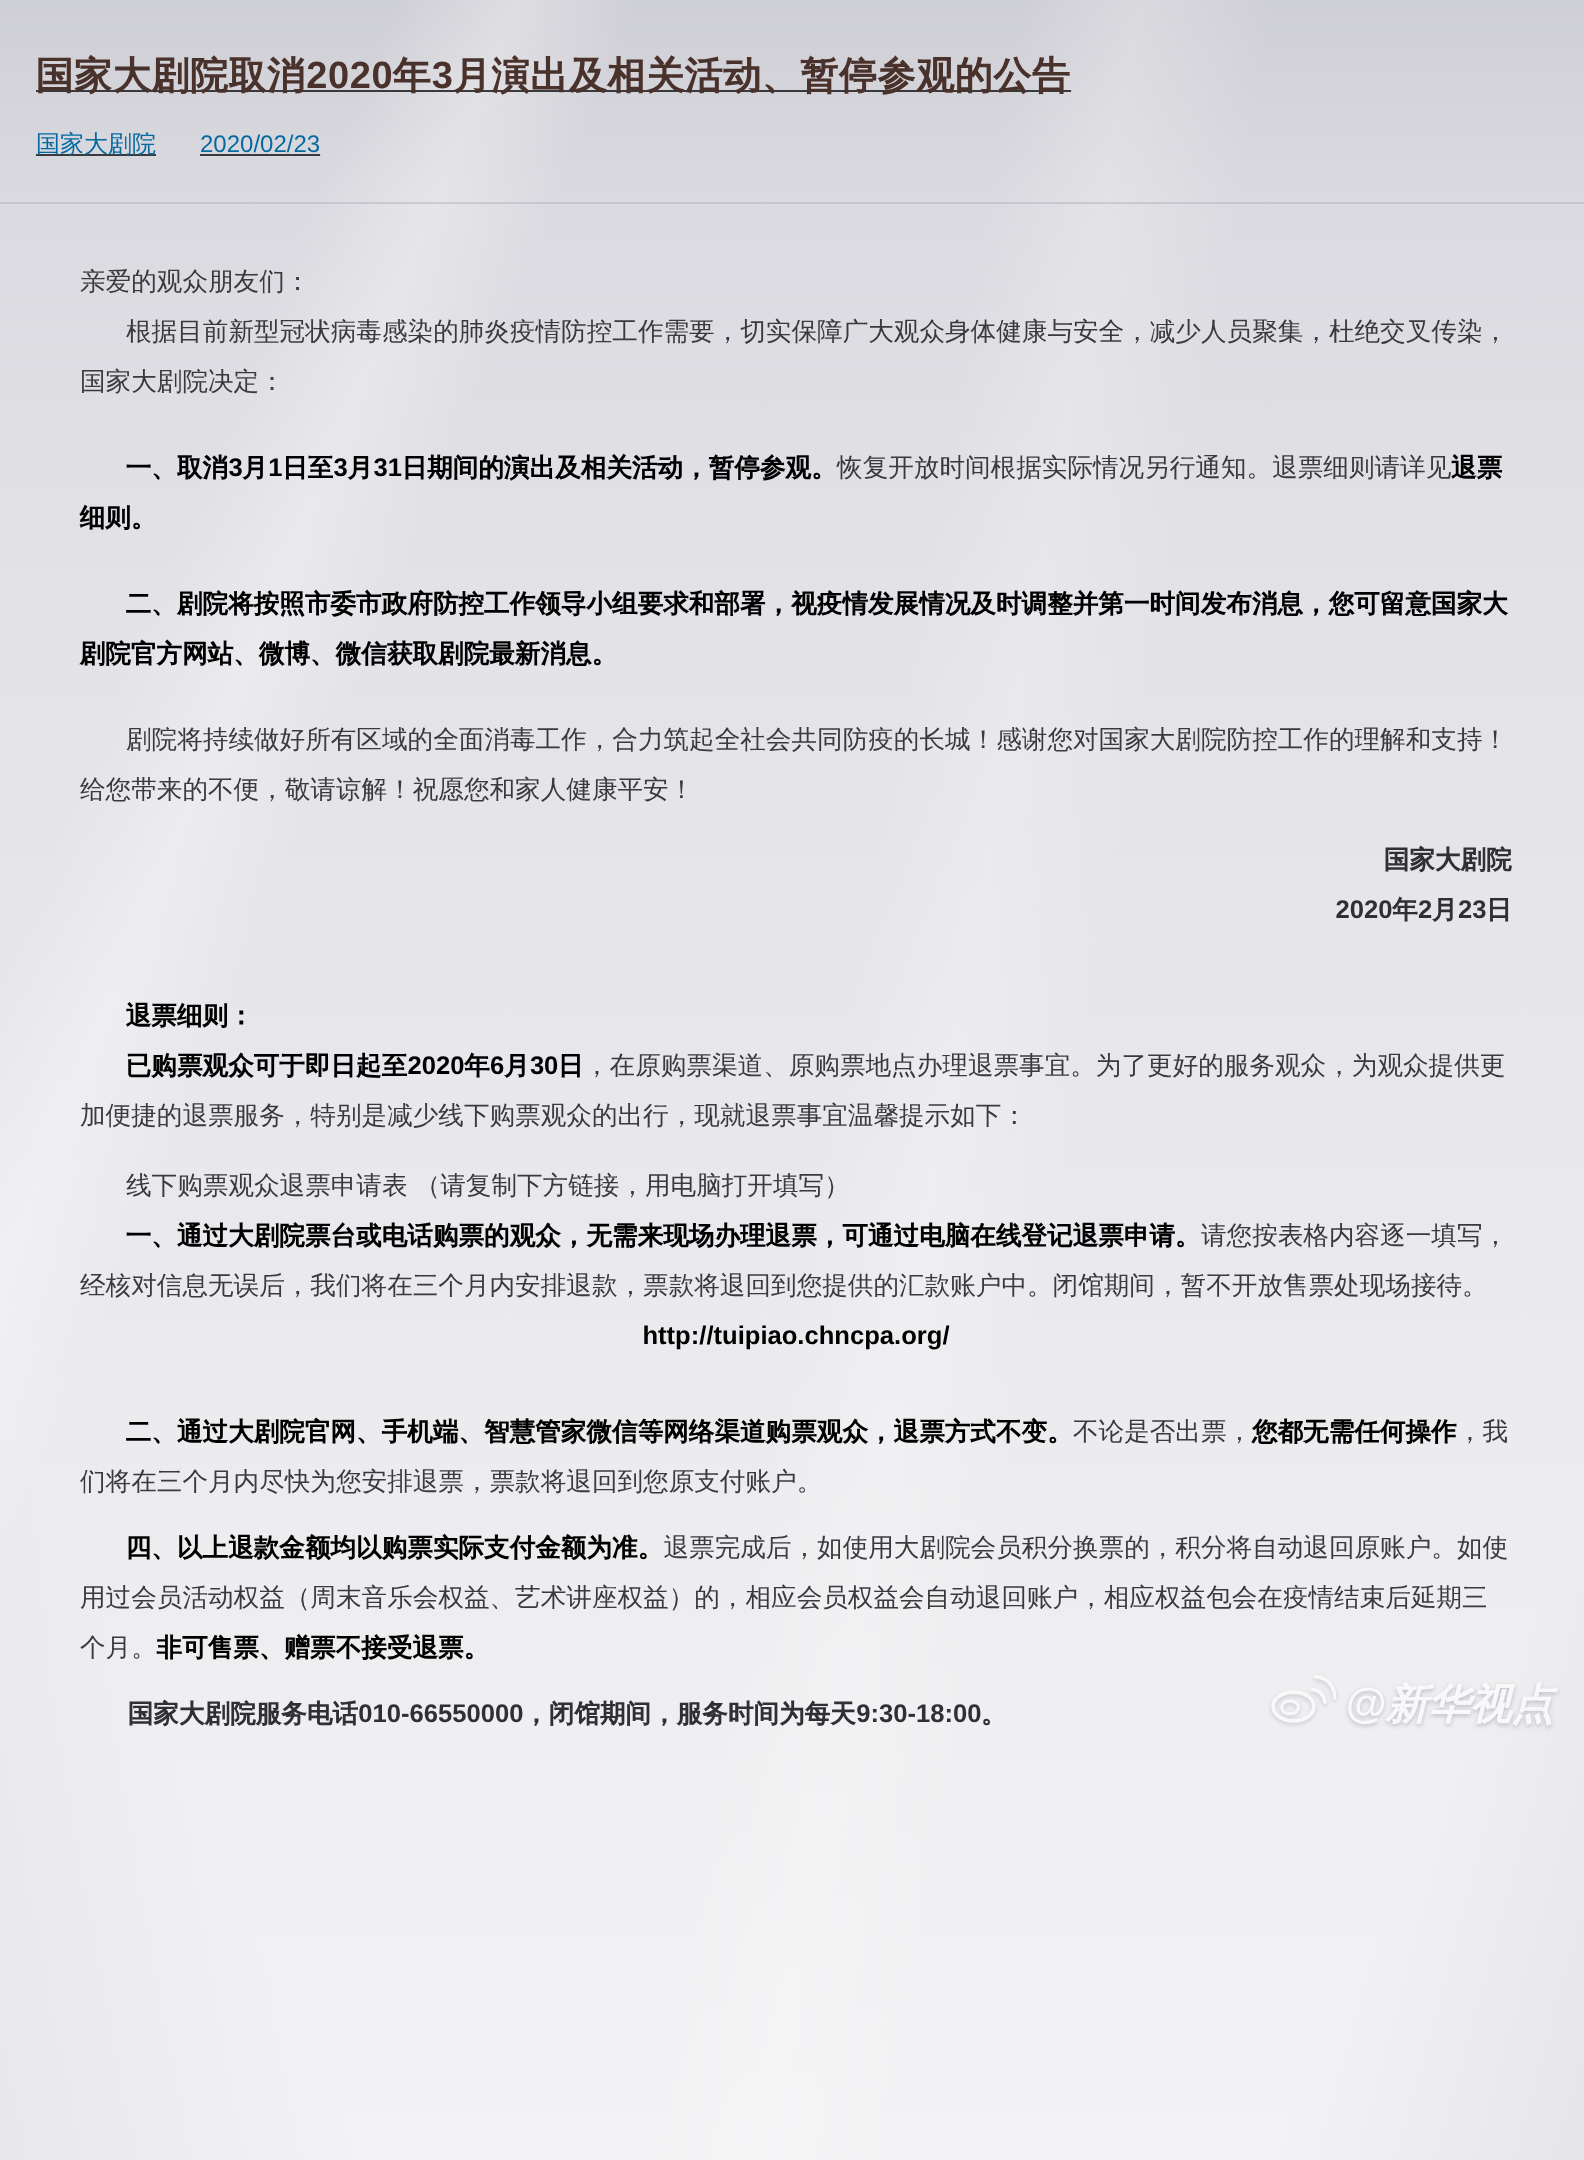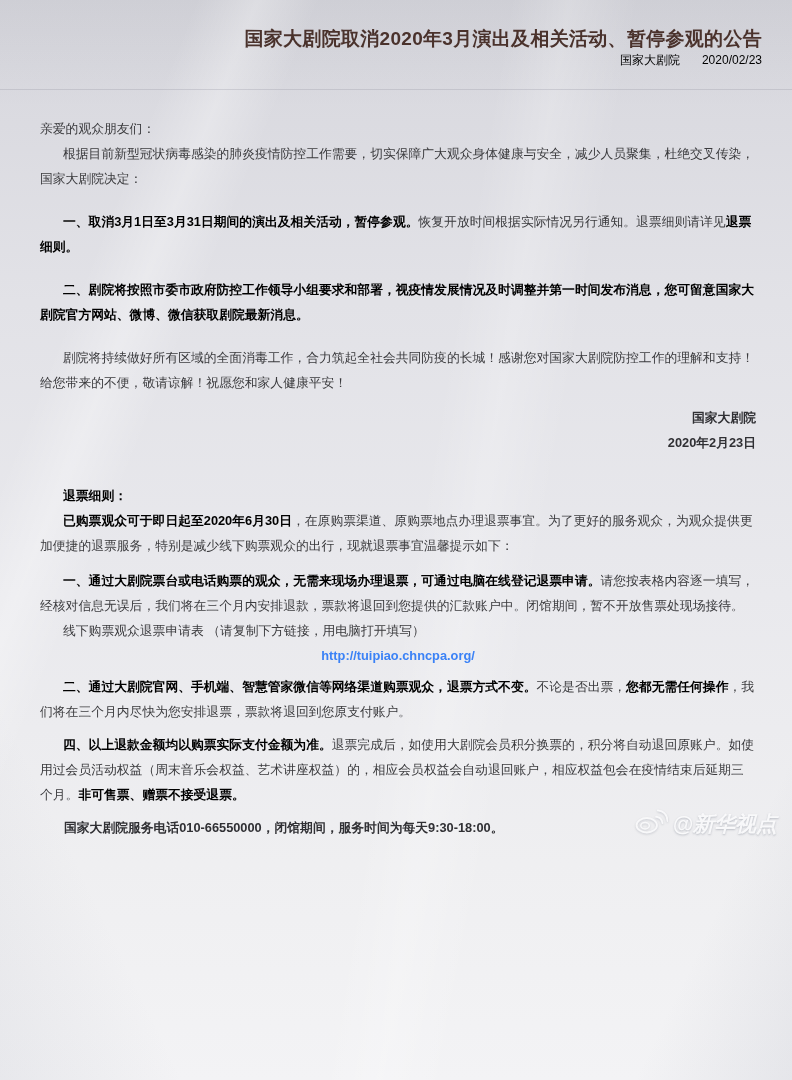--- a/index.html
+++ b/index.html
@@ -13,37 +13,38 @@
     position:absolute;inset:0;pointer-events:none;z-index:1;
     background:
       linear-gradient(112deg,rgba(255,255,255,0) 16%,rgba(255,255,255,.30) 21%,rgba(255,255,255,0) 26%),
       linear-gradient(100deg,rgba(255,255,255,0) 52%,rgba(255,255,255,.22) 58%,rgba(255,255,255,0) 65%),
       linear-gradient(64deg,rgba(130,135,155,.10) 0%,rgba(130,135,155,0) 14%),
       linear-gradient(296deg,rgba(130,135,155,.12) 0%,rgba(130,135,155,0) 12%),
       linear-gradient(180deg,rgba(120,125,140,.06) 0%,rgba(120,125,140,0) 10%);
   }
   .page{position:relative;z-index:2;}
   .header{
-    text-align:right;padding:26px 30px 20px 30px;
+    text-align:left;padding:26px 30px 20px 18px;
     border-bottom:1px solid rgba(150,150,162,.30);
+    text-decoration:underline;
   }
   .title{font-size:19px;line-height:25px;font-weight:700;color:#4a322c;letter-spacing:.3px;}
-  .meta{margin-top:1px;font-size:12px;color:#000000;}
+  .meta{margin-top:13px;font-size:12px;color:#0369a1;}
   .meta .src{margin-right:22px;}
   .content{padding:26px 36px 10px 40px;font-size:12.8px;line-height:25px;letter-spacing:0;}
   p{margin:0;text-indent:23px;}
   .b{font-weight:700;color:#000000;}
   .mb18{margin-bottom:18px;}
   .mb12{margin-bottom:12px;}
   .mb10{margin-bottom:10px;}
   .mb8{margin-bottom:8px;}
   .mb0{margin-bottom:0;}
   .salutation{text-indent:0;}
   .sig-block{text-align:right;font-weight:700;color:#303034;line-height:25px;margin-bottom:28px;}
-  .url-line{text-align:center;text-indent:0;font-weight:700;color:#3b82f6;margin-bottom:6px;}
+  .url-line{text-align:center;text-indent:0;font-weight:700;color:#000000;margin-bottom:23px;}
   .contact{padding-left:24px;}
   .contact .hot{text-indent:0;font-weight:700;color:#303034;margin-bottom:5px;}
   .list{line-height:23px;}
   .list div{text-indent:0;}
   .watermark{
     position:absolute;right:15px;bottom:15px;z-index:3;
     display:flex;align-items:center;gap:5px;
     font-size:21px;font-weight:700;color:rgba(252,252,253,.92);
     text-shadow:0 1px 2px rgba(125,130,145,.45);
     font-style:italic;
@@ -78,23 +79,23 @@
 
     <div class="sig-block">
       <div>国家大剧院</div>
       <div>2020年2月23日</div>
     </div>
 
     <p class="b mb0">退票细则：</p>
 
     <p class="mb10"><span class="b">已购票观众可于即日起至2020年6月30日</span><span>，在原购票渠道、原购票地点办理退票事宜。为了更好的服务观众，为观众提供更加便捷的退票服务，特别是减少线下购票观众的出行，现就退票事宜温馨提示如下：</span></p>
 
+    <p class="mb0"><span>线下购票观众退票申请表 （请复制下方链接，用电脑打开填写）</span></p>
+
     <p class="mb0"><span class="b">一、通过大剧院票台或电话购票的观众，无需来现场办理退票，可通过电脑在线登记退票申请。</span><span>请您按表格内容逐一填写，经核对信息无误后，我们将在三个月内安排退款，票款将退回到您提供的汇款账户中。闭馆期间，暂不开放售票处现场接待。</span></p>
-
-    <p class="mb0"><span>线下购票观众退票申请表 （请复制下方链接，用电脑打开填写）</span></p>
 
     <p class="url-line">http://tuipiao.chncpa.org/</p>
 
     <p class="mb8"><span class="b">二、通过大剧院官网、手机端、智慧管家微信等网络渠道购票观众，退票方式不变。</span><span>不论是否出票，</span><span class="b">您都无需任何操作</span><span>，我们将在三个月内尽快为您安排退票，票款将退回到您原支付账户。</span></p>
 
 
     <p class="mb8"><span class="b">四、以上退款金额均以购票实际支付金额为准。</span><span>退票完成后，如使用大剧院会员积分换票的，积分将自动退回原账户。如使用过会员活动权益（周末音乐会权益、艺术讲座权益）的，相应会员权益会自动退回账户，相应权益包会在疫情结束后延期三个月。</span><span class="b">非可售票、赠票不接受退票。</span></p>
 
     <div class="contact">
       <p class="hot">国家大剧院服务电话010-66550000，闭馆期间，服务时间为每天9:30-18:00。</p>

